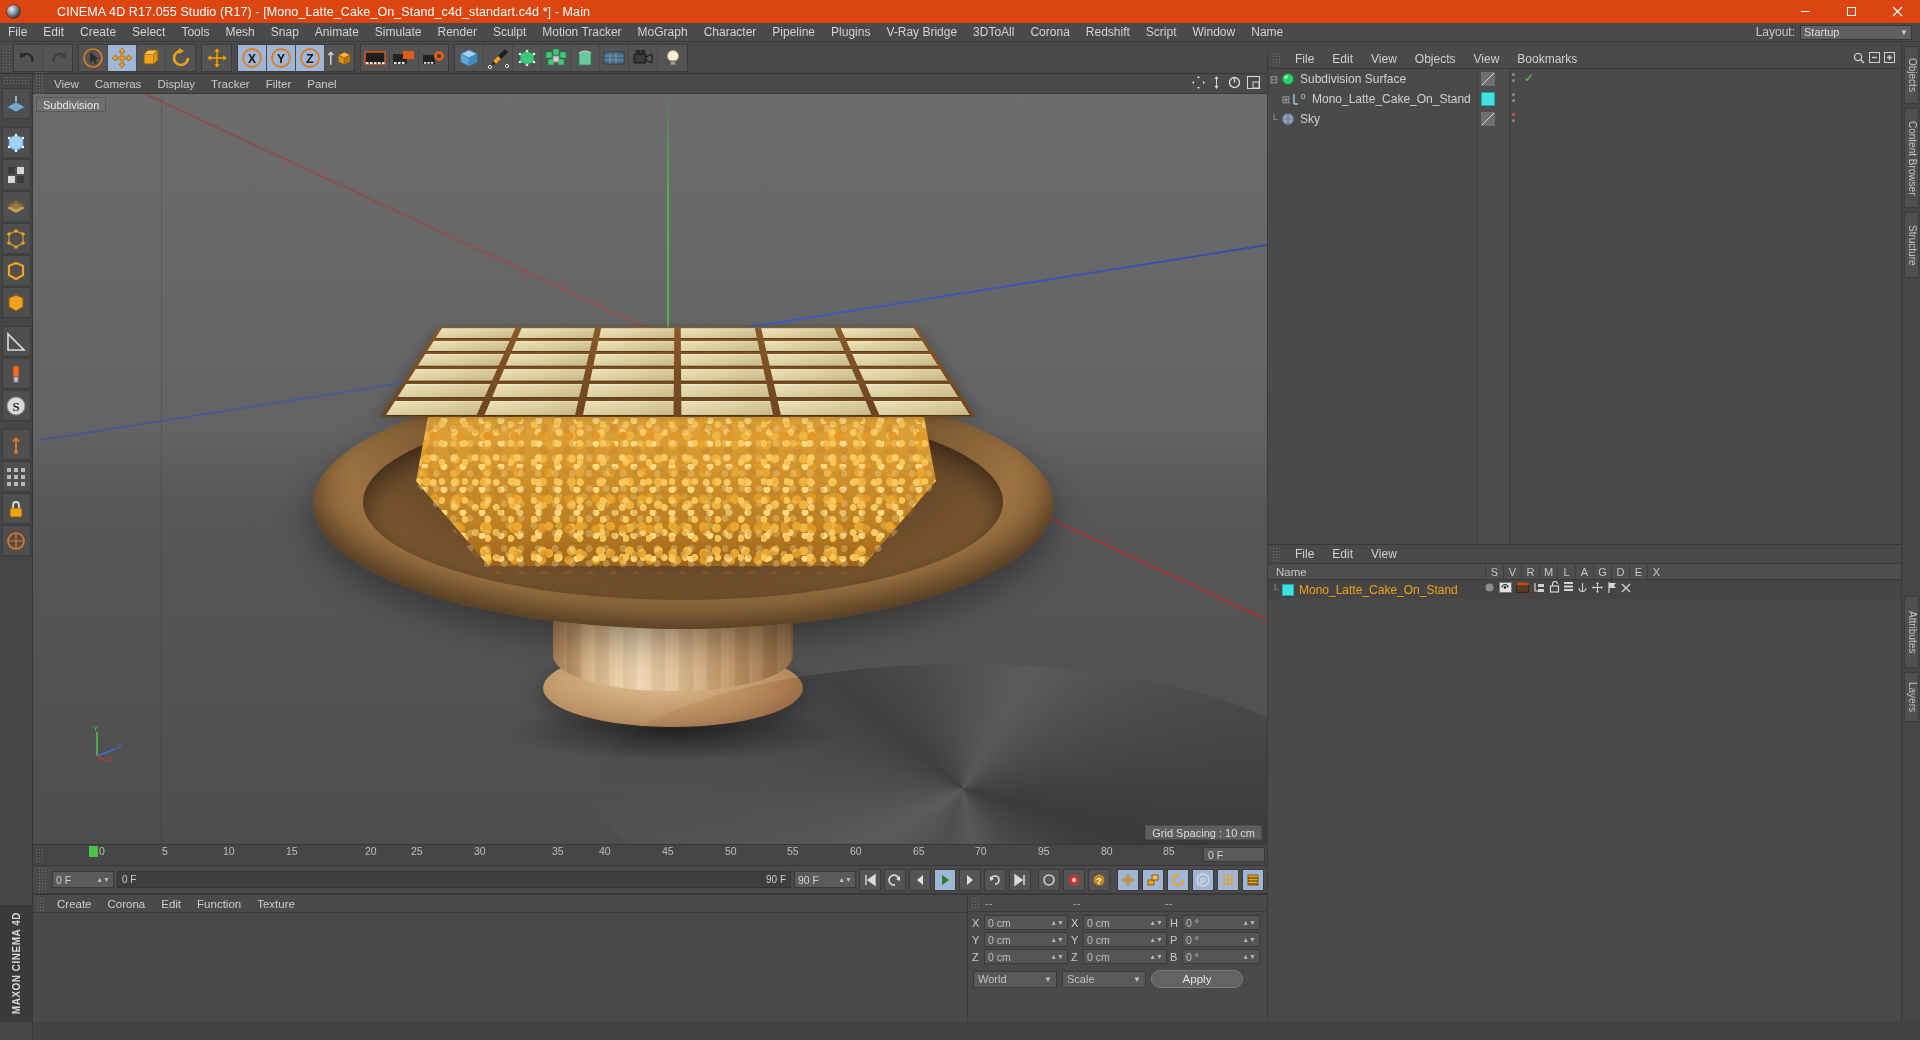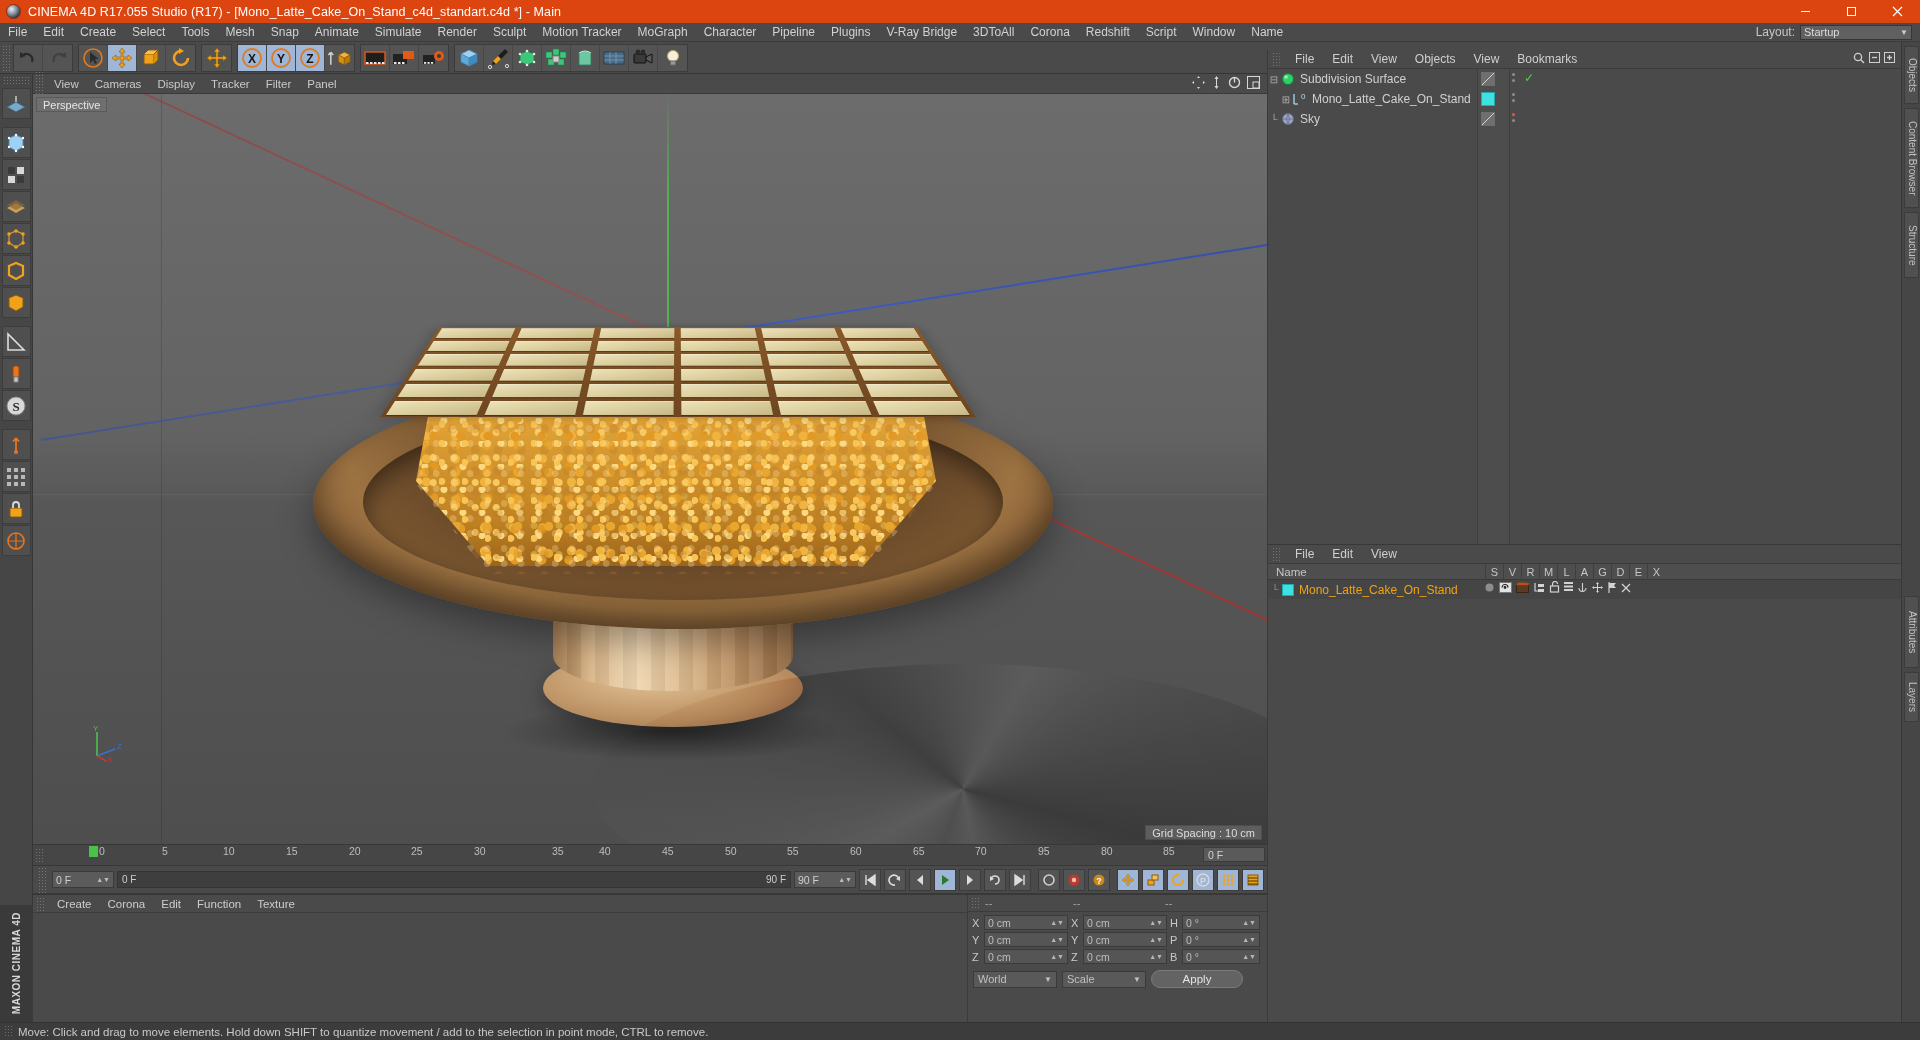--- a/index.html
+++ b/index.html
@@ -16,21 +16,21 @@
   .titlebar {
     position:absolute; left:0; top:0; width:1920px; height:23px;
     background:#dd4510; display:flex; align-items:center;
     color:#ffffff; font-size:12.5px;
   }
   .tb-ico {
     width:15px;height:15px;border-radius:50%;margin:0 7px 0 6px;
     background:radial-gradient(circle at 35% 33%, #e9edf2 0%, #8d98a6 38%, #2b3a4a 75%, #111a22 100%);
     border:1px solid #8a2e08; flex:none;
   }
-  .tb-title { letter-spacing:.1px; white-space:nowrap; }
+  .tb-title { letter-spacing:.1px; white-space:nowrap;margin-left:29px; }
   .tb-btns { margin-left:auto; display:flex; height:23px; }
   .tb-btn { width:46px; height:23px; display:flex; align-items:center; justify-content:center;
             color:#fff; font-size:13px; }
   .tb-btn svg{display:block}
 
   
   .menubar {
     position:absolute; left:0; top:23px; width:1920px; height:19px;
     background:#4a4a4a; display:flex; align-items:center;
     border-bottom:1px solid #3c3c3c;
@@ -728,21 +728,21 @@
         <span>
           <svg width="13" height="13" viewBox="0 0 13 13">
               <rect x="0.5" y="0.5" width="12" height="12" fill="none" stroke="#d8d8d8"></rect>
               <rect x="6" y="6" width="6" height="6" fill="none" stroke="#d8d8d8"></rect>
             </svg>
         </span>
       </div>
     </div>
 
     <div class="viewport">
-      <div class="persp-tab">Perspective</div>
+      <div class="persp-tab">Subdivision</div>
       <div class="vp-sep"></div>
       <div class="vp-hz"></div>
 
       <div class="scene">
         <div class="ax-blue2"></div>
         <div class="ax-red2"></div>
         <div class="ax-green"></div>
         <div class="ax-blue"></div>
         <div class="ax-red"></div>
 
@@ -812,21 +812,21 @@
   </div>
 
   <div class="timeline">
     <div class="tl-grip"></div>
     <div class="tl-track">
       <div class="tl-green"></div>
       <span class="tl-num" style="left:54px">0</span>
       <span class="tl-num" style="left:117px">5</span>
       <span class="tl-num" style="left:178px">10</span>
       <span class="tl-num" style="left:241px">15</span>
-      <span class="tl-num" style="left:304px">20</span>
+      <span class="tl-num" style="left:320px">20</span>
       <span class="tl-num" style="left:366px">25</span>
       <span class="tl-num" style="left:429px">30</span>
       <span class="tl-num" style="left:507px">35</span>
       <span class="tl-num" style="left:554px">40</span>
       <span class="tl-num" style="left:617px">45</span>
       <span class="tl-num" style="left:680px">50</span>
       <span class="tl-num" style="left:742px">55</span>
       <span class="tl-num" style="left:805px">60</span>
       <span class="tl-num" style="left:868px">65</span>
       <span class="tl-num" style="left:930px">70</span>
@@ -1227,18 +1227,14 @@
     <div class="re-tab" style="height:100px">Content Browser</div>
     <div class="re-tab" style="height:66px">Structure</div>
     <div class="re-tab" style="height:72px;margin-top:318px">Attributes</div>
     <div class="re-tab" style="height:50px">Layers</div>
   </div>
 
   <div class="maxon">
     <span>MAXON CINEMA 4D</span>
   </div>
 
-  <div class="statusbar">
-    <div class="sb-grip"></div>
-    <div class="sb-text">Move: Click and drag to move elements. Hold down SHIFT to quantize movement / add to the selection in point mode, CTRL to remove.</div>
-  </div>
 
 </div>
 
 </body></html>

